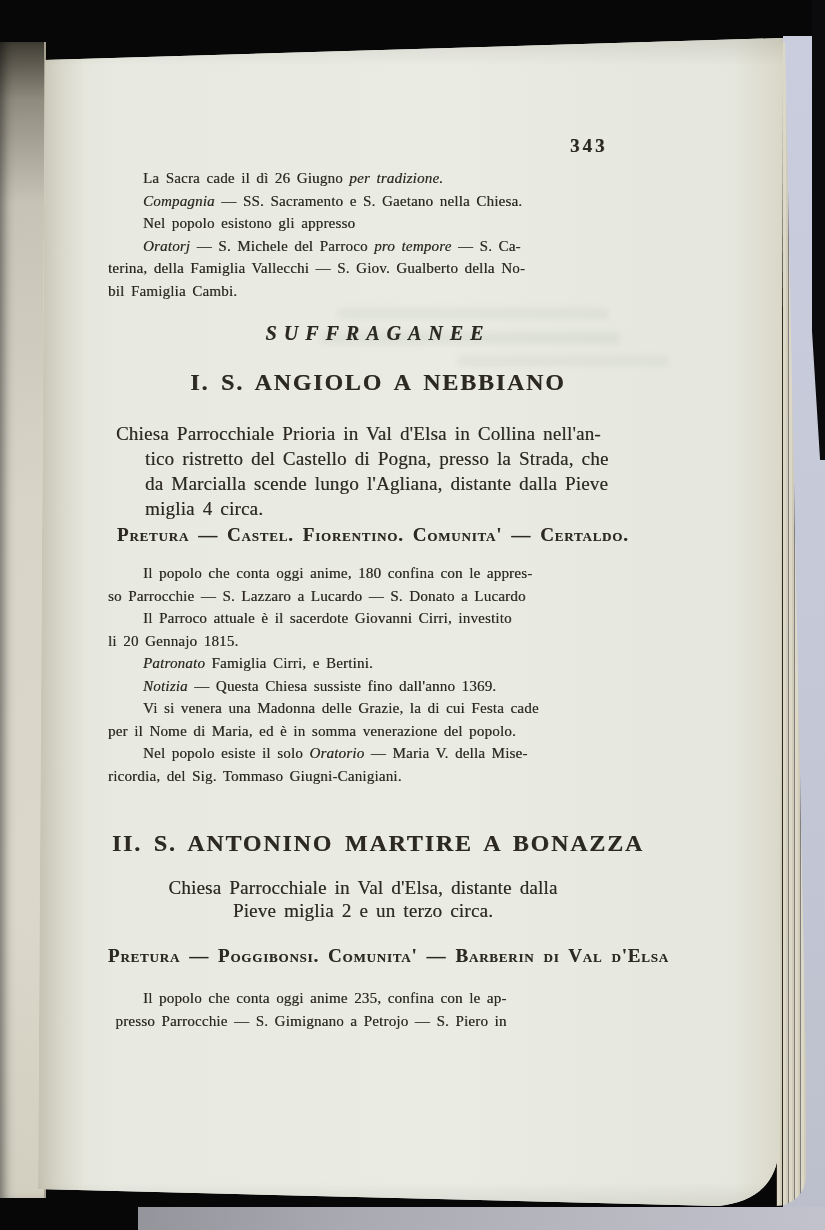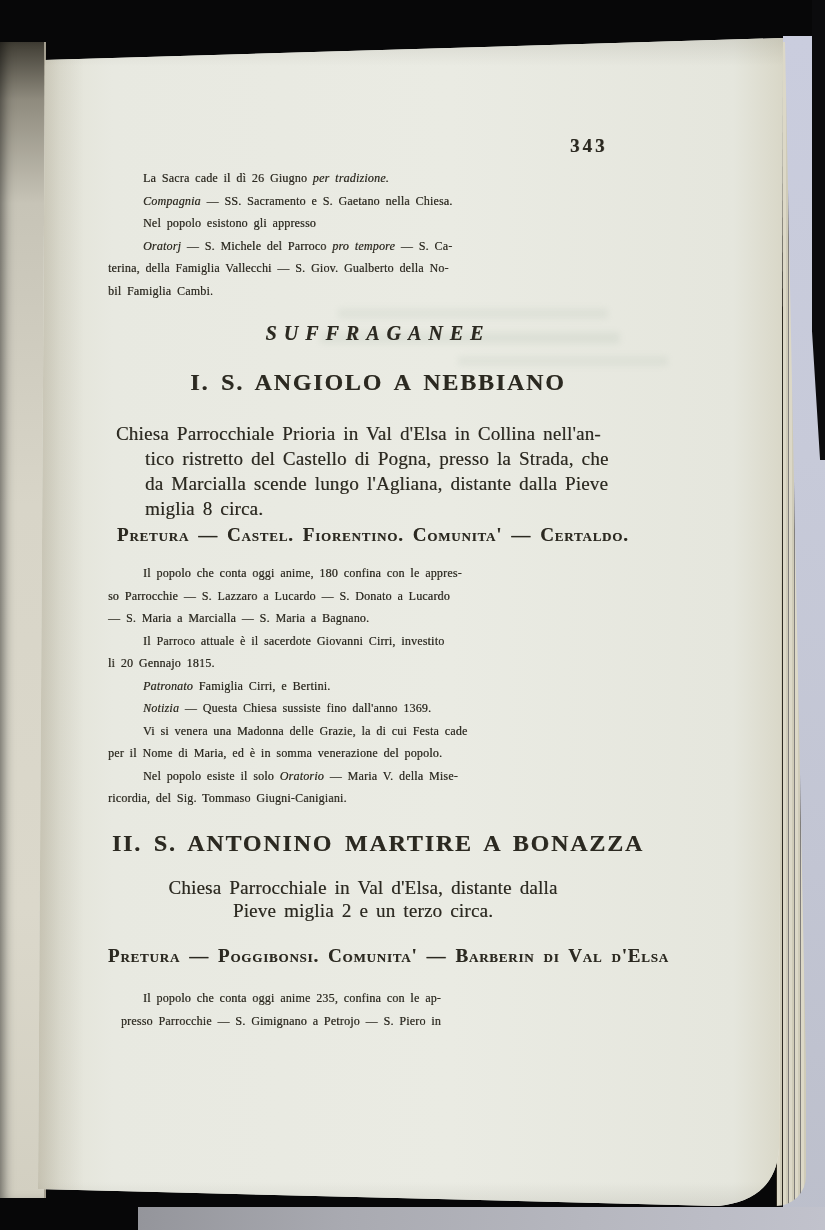--- a/index.html
+++ b/index.html
@@ -58,21 +58,21 @@
       linear-gradient(180deg,rgba(90,85,70,.14) 0,rgba(90,85,70,0) 30px),
       linear-gradient(0deg,rgba(90,85,70,.12) 0,rgba(90,85,70,0) 26px);
   }
   .ghost{position:absolute;background:#8aa08e;opacity:.10;filter:blur(3px);border-radius:3px;}
   .ghost.g1{left:300px;top:272px;width:270px;height:11px;}
   .ghost.g2{left:282px;top:296px;width:300px;height:12px;opacity:.12;}
   .ghost.g3{left:420px;top:320px;width:210px;height:10px;}
 
   .content{position:absolute;left:70px;top:0;width:608px;}
   .txt{
-    font-size:12px;line-height:22.5px;letter-spacing:.2px;word-spacing:2.5px;
+    font-size:15px;line-height:22.5px;letter-spacing:.2px;word-spacing:2.5px;
     text-shadow:.4px .4px .3px rgba(45,40,28,.55);
   }
   .line{white-space:nowrap;}
   .indent{padding-left:35px;}
   .it{font-style:italic;}
 
   .pageno{
     position:absolute;left:462px;top:99px;font-size:19px;font-weight:700;
     letter-spacing:3px;text-shadow:.4px .4px .3px rgba(45,40,28,.5);
   }
@@ -142,29 +142,28 @@
       </div>
 
       <div class="sec-heading">SUFFRAGANEE</div>
 
       <div class="entry-title t1">I. S. ANGIOLO A NEBBIANO</div>
 
       <div class="desc desc1">
         <div class="line"><span>Chiesa Parrocchiale Prioria in Val d'Elsa in Collina nell'an-</span></div>
         <div class="line cont"><span>tico ristretto del Castello di Pogna, presso la Strada, che</span></div>
         <div class="line cont"><span>da Marcialla scende lungo l'Agliana, distante dalla Pieve</span></div>
-        <div class="line cont"><span>miglia 8 circa.</span></div>
+        <div class="line cont"><span>miglia 4 circa.</span></div>
       </div>
 
       <div class="pretura pre1">Pretura — Castel. Fiorentino. Comunita' — Certaldo.</div>
 
       <div class="body1 txt">
         <div class="line indent"><span>Il popolo che conta oggi anime, 180 confina con le appres-</span></div>
         <div class="line"><span>so Parrocchie — S. Lazzaro a Lucardo — S. Donato a Lucardo</span></div>
-        <div class="line"><span>— S. Maria a Marcialla — S. Maria a Bagnano.</span></div>
         <div class="line indent"><span>Il Parroco attuale è il sacerdote Giovanni Cirri, investito</span></div>
         <div class="line"><span>li 20 Gennajo 1815.</span></div>
         <div class="line indent"><span class="it">Patronato</span><span> Famiglia Cirri, e Bertini.</span></div>
         <div class="line indent"><span class="it">Notizia</span><span> — Questa Chiesa sussiste fino dall'anno 1369.</span></div>
         <div class="line indent"><span>Vi si venera una Madonna delle Grazie, la di cui Festa cade</span></div>
         <div class="line"><span>per il Nome di Maria, ed è in somma venerazione del popolo.</span></div>
         <div class="line indent"><span>Nel popolo esiste il solo </span><span class="it">Oratorio</span><span> — Maria V. della Mise-</span></div>
         <div class="line"><span>ricordia, del Sig. Tommaso Giugni-Canigiani.</span></div>
       </div>
 

